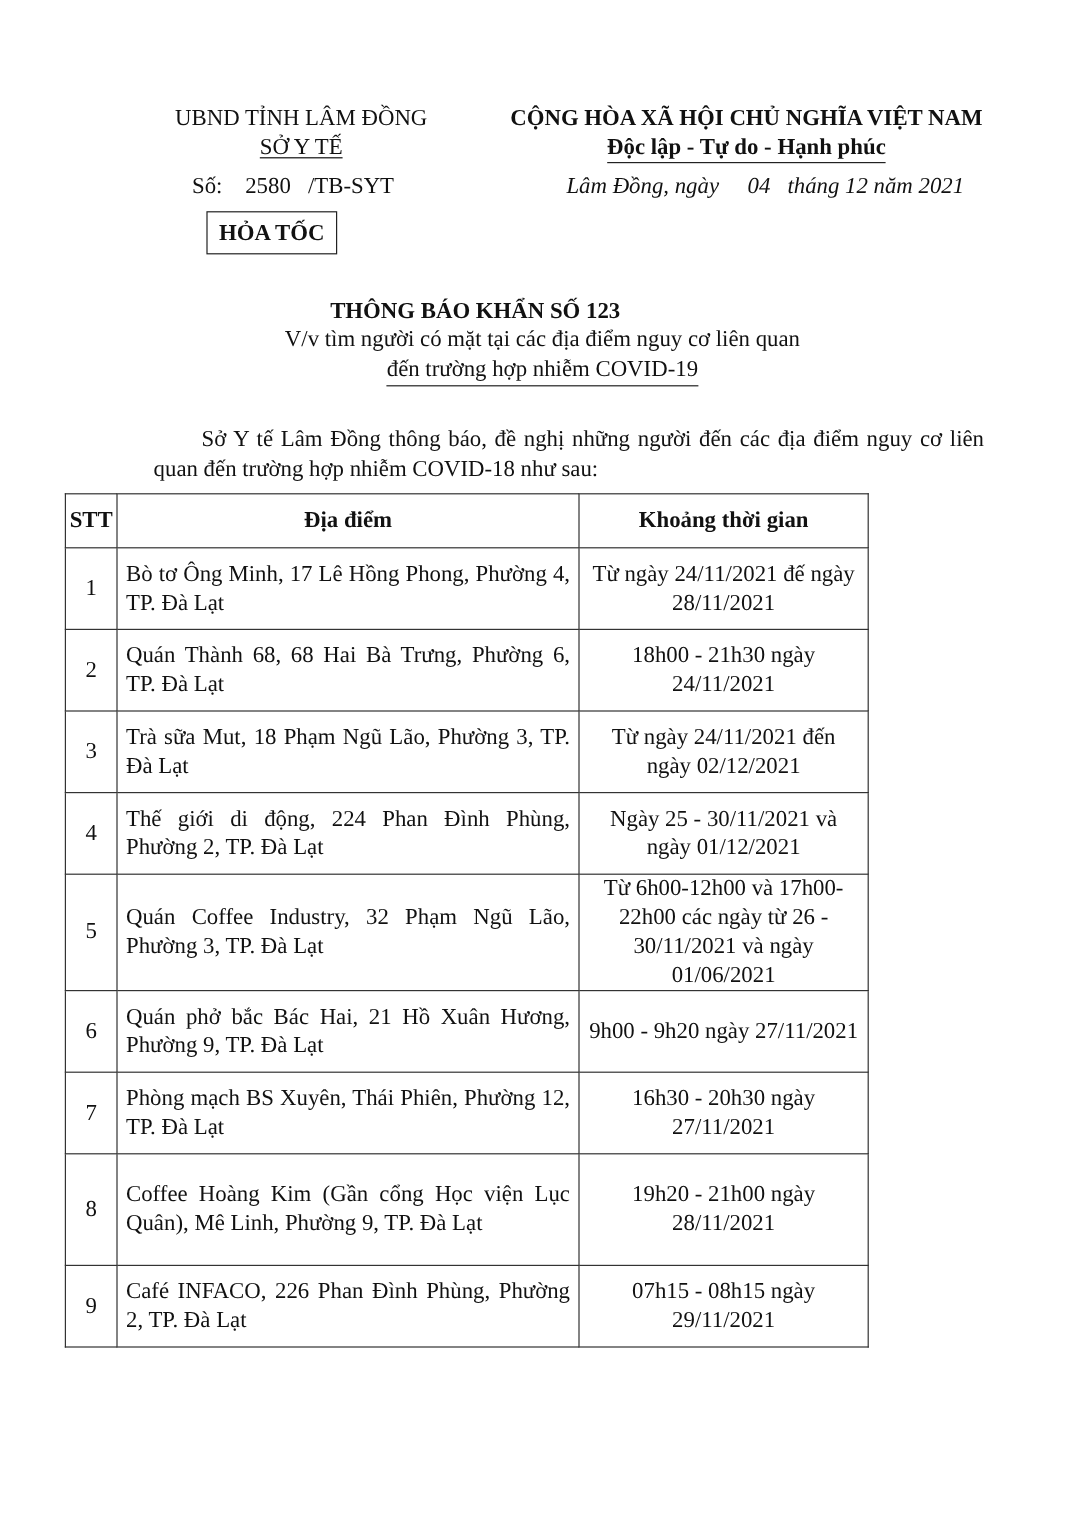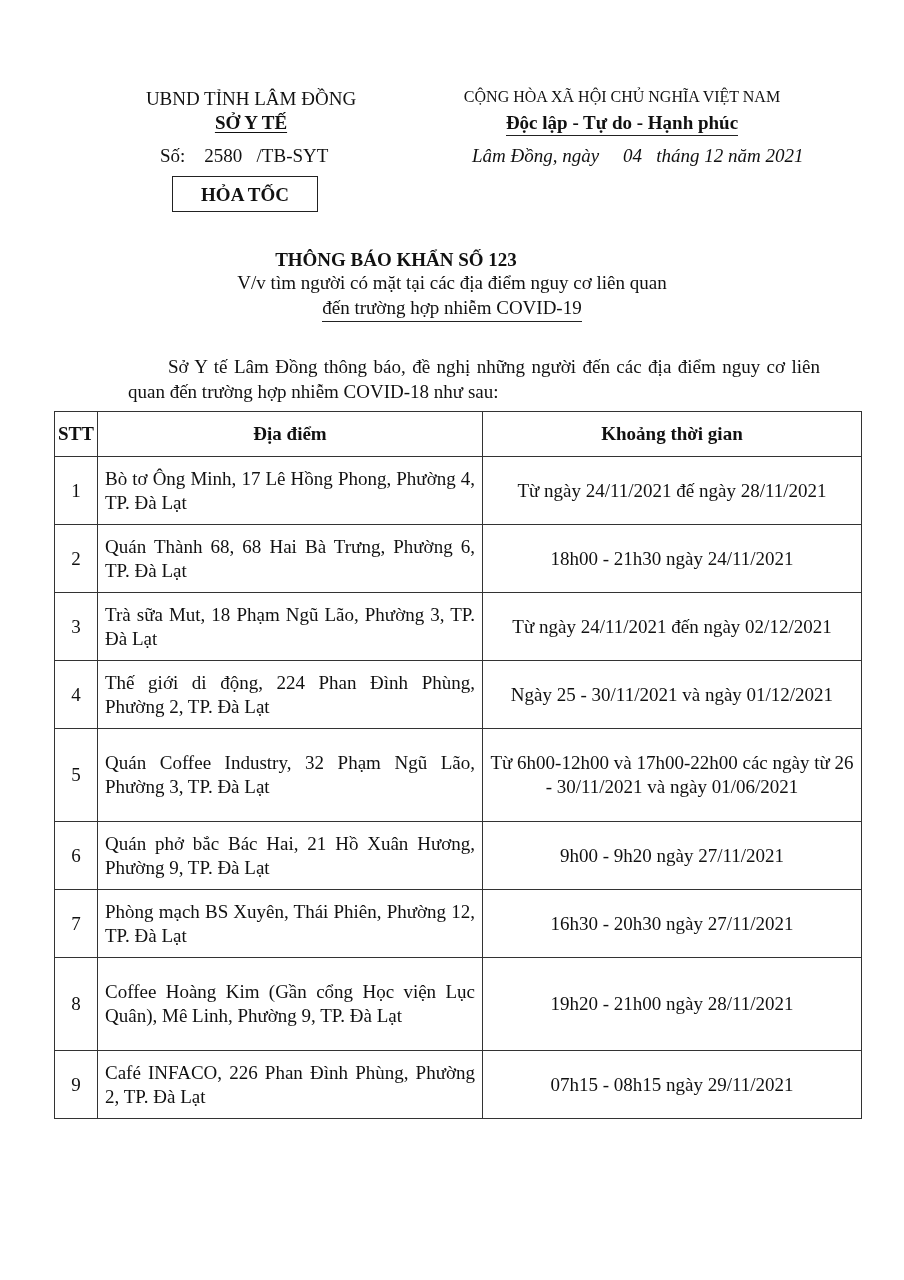--- a/index.html
+++ b/index.html
@@ -1,36 +1,36 @@
 <!DOCTYPE html>
 <html><head>
 <meta charset="utf-8">
 <style>
   html, body { margin:0; padding:0; background:#ffffff; }
   body { width:904px; height:1280px; position:relative; overflow:hidden;
          font-family:"Liberation Serif", "DejaVu Serif", serif; color:#111; }
   .abs { position:absolute; }
   .hdr-left { left:120px; width:262px; text-align:center; }
   .l1 { top:88px; font-size:19px; }
-  .l2 { top:112px; font-size:19px; font-weight:bold; }
+  .l2 { top:112px; font-size:19px; font-weight:normal; }
   .l2 .ul { text-decoration:underline; text-underline-offset:3px; }
   .l3 { top:145px; font-size:19px; left:160px; width:auto; text-align:left; }
-  .urgent { left:172px; top:176px; width:146px; height:36px; border:1.5px solid #222;
+  .urgent { left:172px; top:176px; width:109px; height:36px; border:1.5px solid #222;
             font-weight:bold; font-size:19px; text-align:center; line-height:36px; box-sizing:border-box; }
   .hdr-right { left:398px; width:448px; text-align:center; }
-  .r1 { top:88px; font-size:16px; font-weight:normal; }
+  .r1 { top:88px; font-size:19px; font-weight:bold; }
   .r2 { top:112px; font-size:19px; font-weight:bold; }
   .r2 span { border-bottom:1.5px solid #222; padding-bottom:2px; }
   .r3 { top:145px; font-size:19px; font-style:italic; left:472px; width:auto; text-align:left; white-space:pre; }
   .title { left:0; width:792px; text-align:center; top:249px; font-size:19px; font-weight:bold; }
   .sub1 { left:0; width:904px; text-align:center; top:272px; font-size:19px; }
   .sub2 { left:0; width:904px; text-align:center; top:297px; font-size:19px; }
   .sub2 span { border-bottom:1.5px solid #222; padding-bottom:3px; }
   .intro { left:128px; width:692px; top:354px; font-size:19px; line-height:25px; text-align:justify; text-indent:40px; }
-  table { position:absolute; left:54px; top:411px; width:808px; border-collapse:collapse; font-size:19px; }
+  table { position:absolute; left:54px; top:411px; width:670px; border-collapse:collapse; font-size:19px; }
   td, th { border:1px solid #333; padding:0 7px; vertical-align:middle; line-height:24px; }
   th { font-weight:bold; height:44px; text-align:center; }
   .c-stt { width:42px; text-align:center; padding:0; }
   .c-loc { width:370px; text-align:justify; text-align-last:left; }
   .c-time { text-align:center; }
   .region td { text-align:center; font-weight:bold; height:44px; }
   .r-1 td { height:67px; } .r-2 td { height:67px; } .r-3 td { height:67px; } .r-4 td { height:67px; }
   .r-5 td { height:92px; } .r-6 td { height:67px; } .r-7 td { height:67px; } .r-8 td { height:92px; }
   .r-9 td { height:67px; } .r-10 td { height:44px; vertical-align:top; padding-top:14px; }
   .r-10 td.c-stt { padding-top:10px; }

